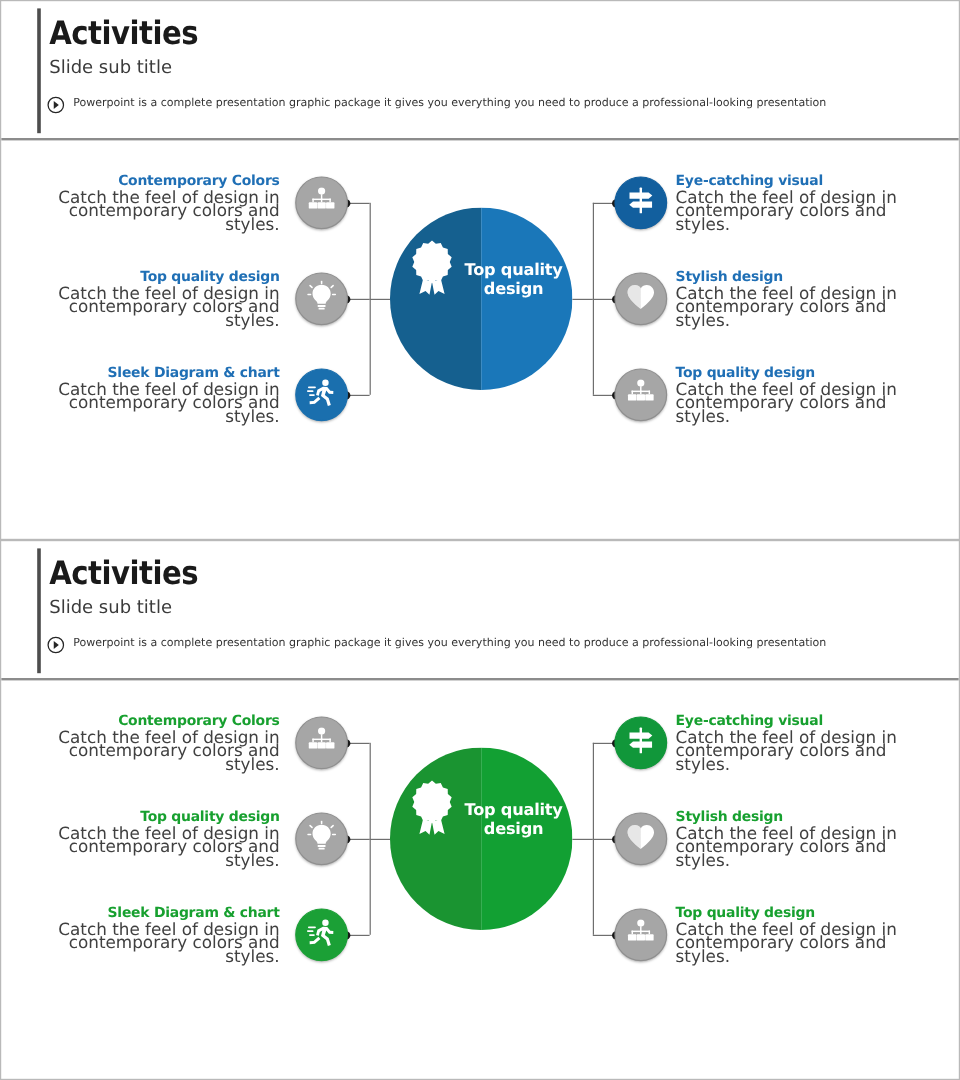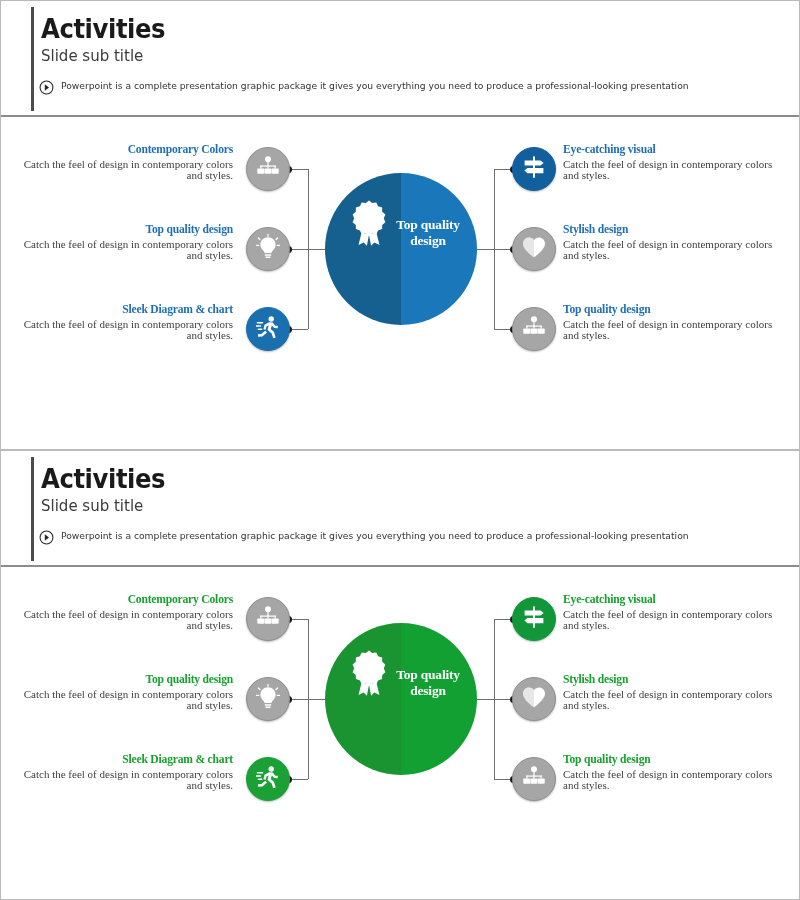--- a/index.html
+++ b/index.html
@@ -75,41 +75,41 @@
   }
   .desc-icon { flex: 0 0 auto; margin-top: 0px; }
   .desc-text {
     font-size: 9.2px;
     line-height: 12.5px;
     color: #333333;
     max-width: 660px;
   }
 
   
-  .body { position: relative; height: 380px; font-family: Liberation Serif, serif; }
+  .body { position: relative; height: 380px; }
 
   .footer-num {
     position: absolute;
     left: 38px;
     bottom: 12px;
     font-size: 9px;
     color: #6b6b6b;
     letter-spacing: 1px;
   }
 
   .item { position: absolute; width: 210px; }
   .item-title {
     font-size: 11.6px;
     font-weight: bold;
     letter-spacing: -0.2px;
     margin-bottom: 3px;
     white-space: nowrap;
   }
   .item-desc {
-    font-size: 11px;
+    font-size: 14px;
     line-height: 11.4px;
     color: #404040;
   }
 
   
   .bubble {
     position: absolute;
     width: 44px;
     height: 44px;
     border-radius: 50%;

